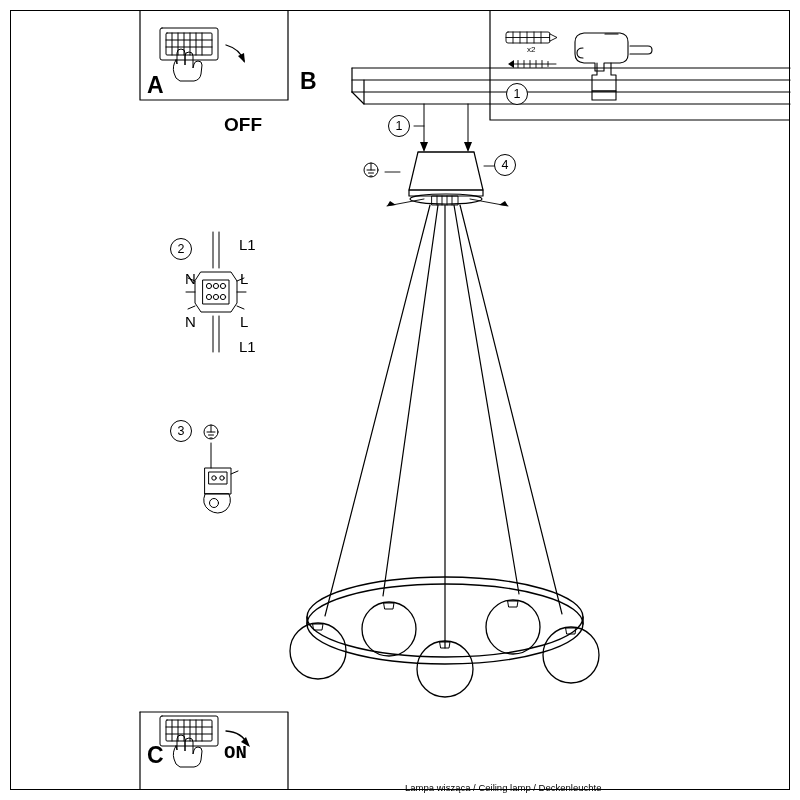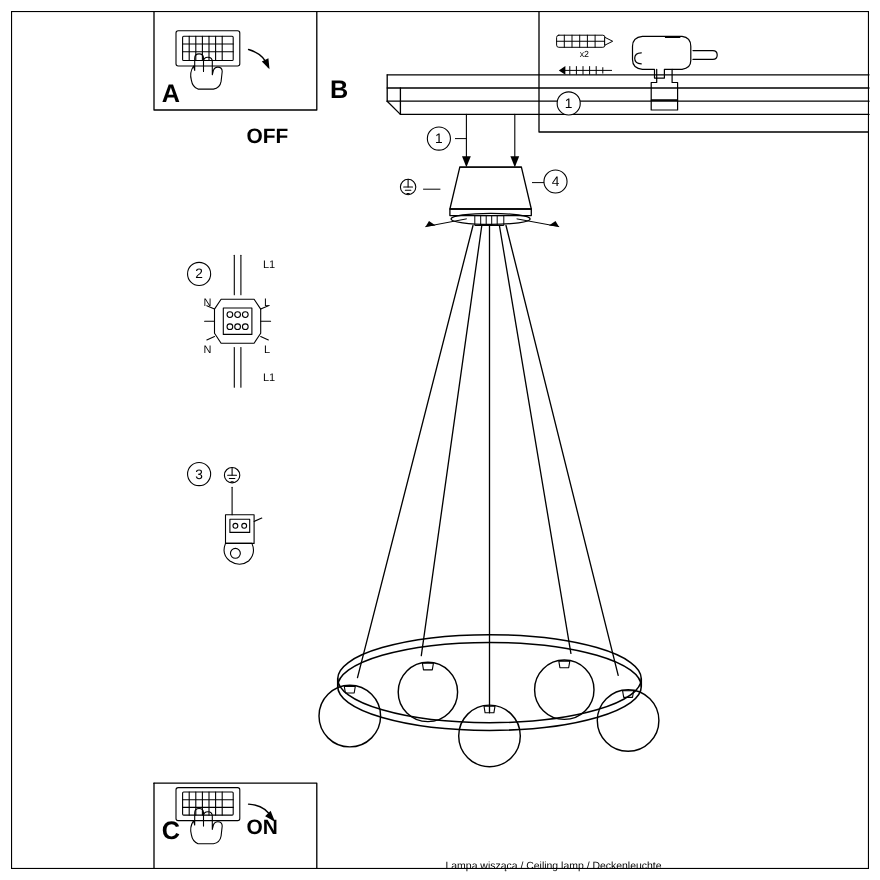--- a/index.html
+++ b/index.html
@@ -40,21 +40,21 @@
   }
   .label-big {
     font-size: 23px;
     font-weight: bold;
   }
   .label-onoff {
     font-size: 19px;
     font-weight: bold;
   }
   .label-small {
-    font-size: 10px;
+    font-size: 15px;
   }
   .label-foot {
     font-size: 9.5px;
   }
   .label-tiny {
     font-size: 8px;
   }
   .circ-num {
     position: absolute;
     width: 22px;
@@ -279,21 +279,21 @@
 
     </g>
   </svg>
 
   <div class="txt label-big" style="left:147px; top:72px;">A</div>
   <div class="txt label-onoff" style="left:224px; top:70px;margin-top:44px;">OFF</div>
 
   <div class="txt label-big" style="left:300px; top:68px;">B</div>
 
   <div class="txt label-big" style="left:147px; top:742px;">C</div>
-  <div class="txt label-onoff" style="left:224px; top:742px;">ON</div>
+  <div class="txt label-onoff" style="left:224px; top:742px;font-family:Liberation Mono, monospace;">ON</div>
 
   <div class="circ-num" style="left:506px; top:83px;">1</div>
   <div class="txt label-tiny" style="left:527px; top:45px;">x2</div>
 
   <div class="circ-num" style="left:388px; top:115px;">1</div>
 
   <div class="circ-num" style="left:170px; top:238px;">2</div>
 
   <div class="circ-num" style="left:170px; top:420px;">3</div>
 

